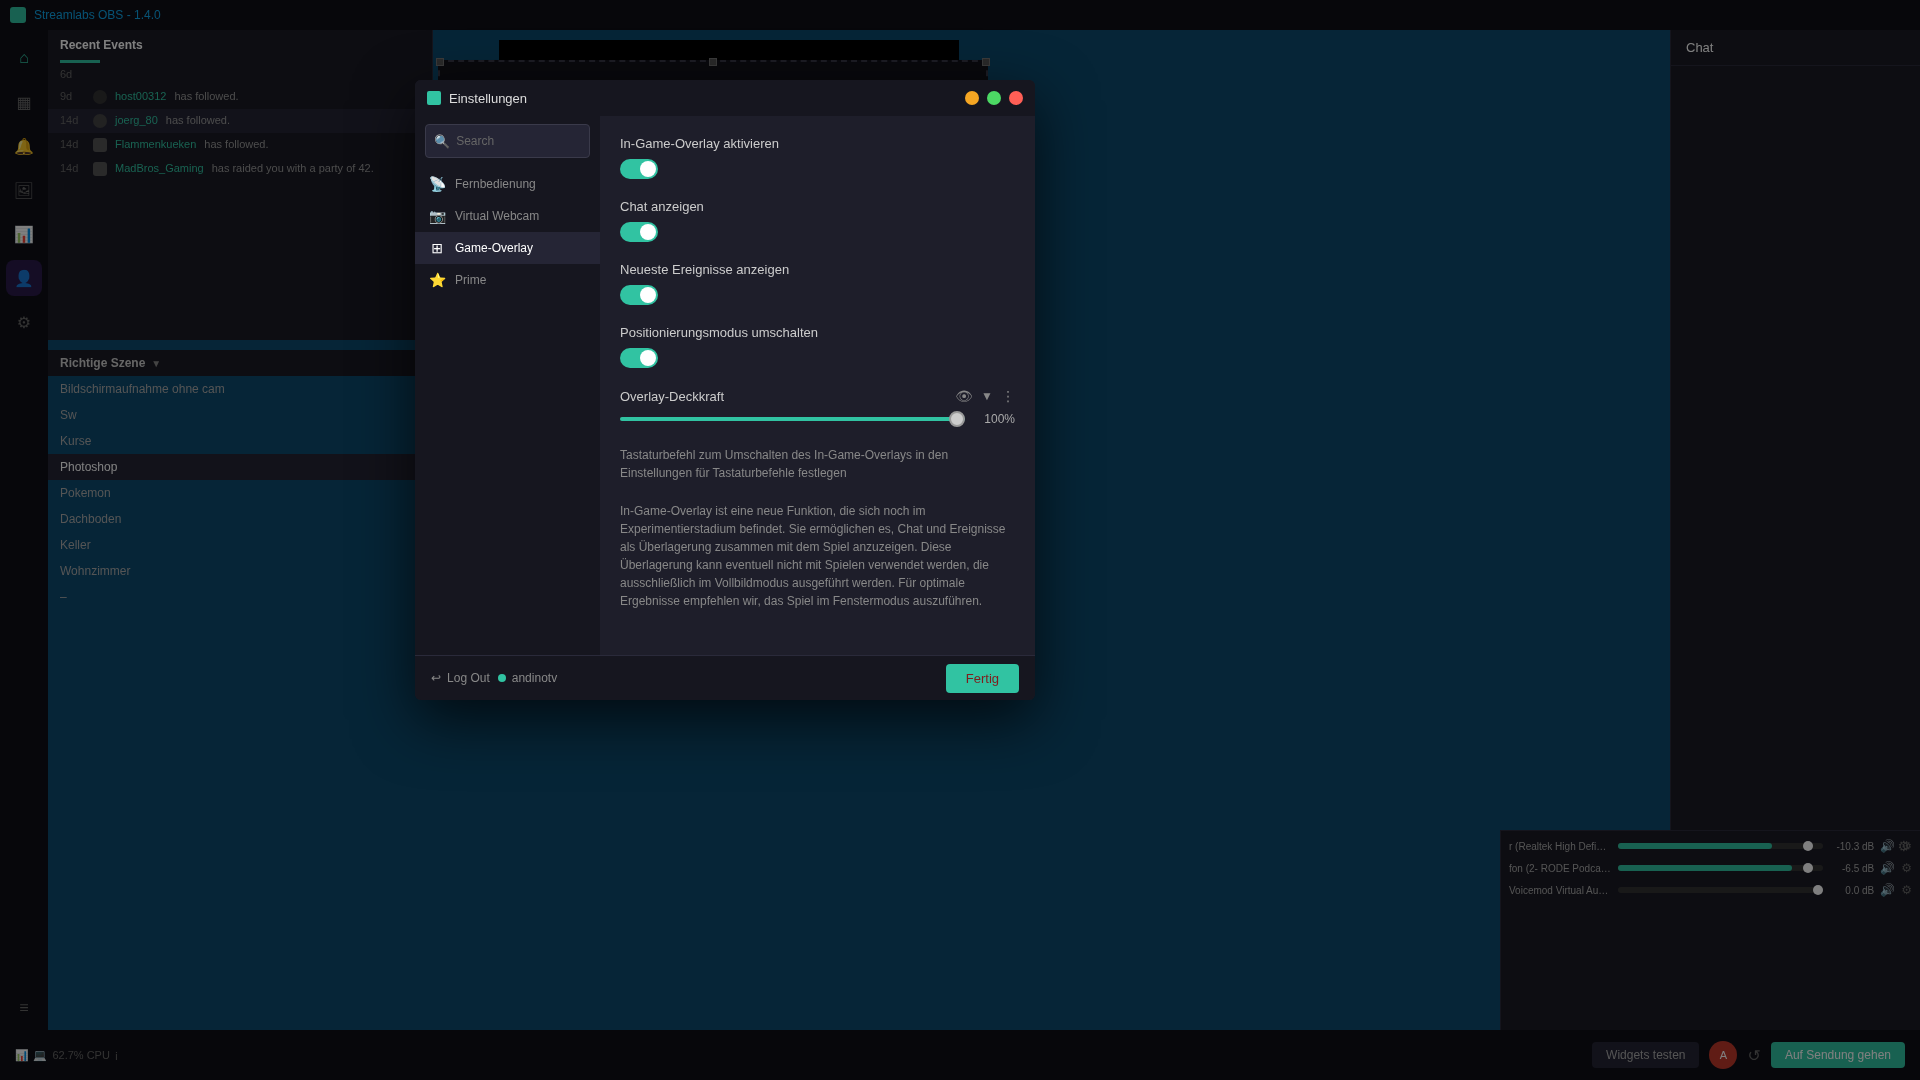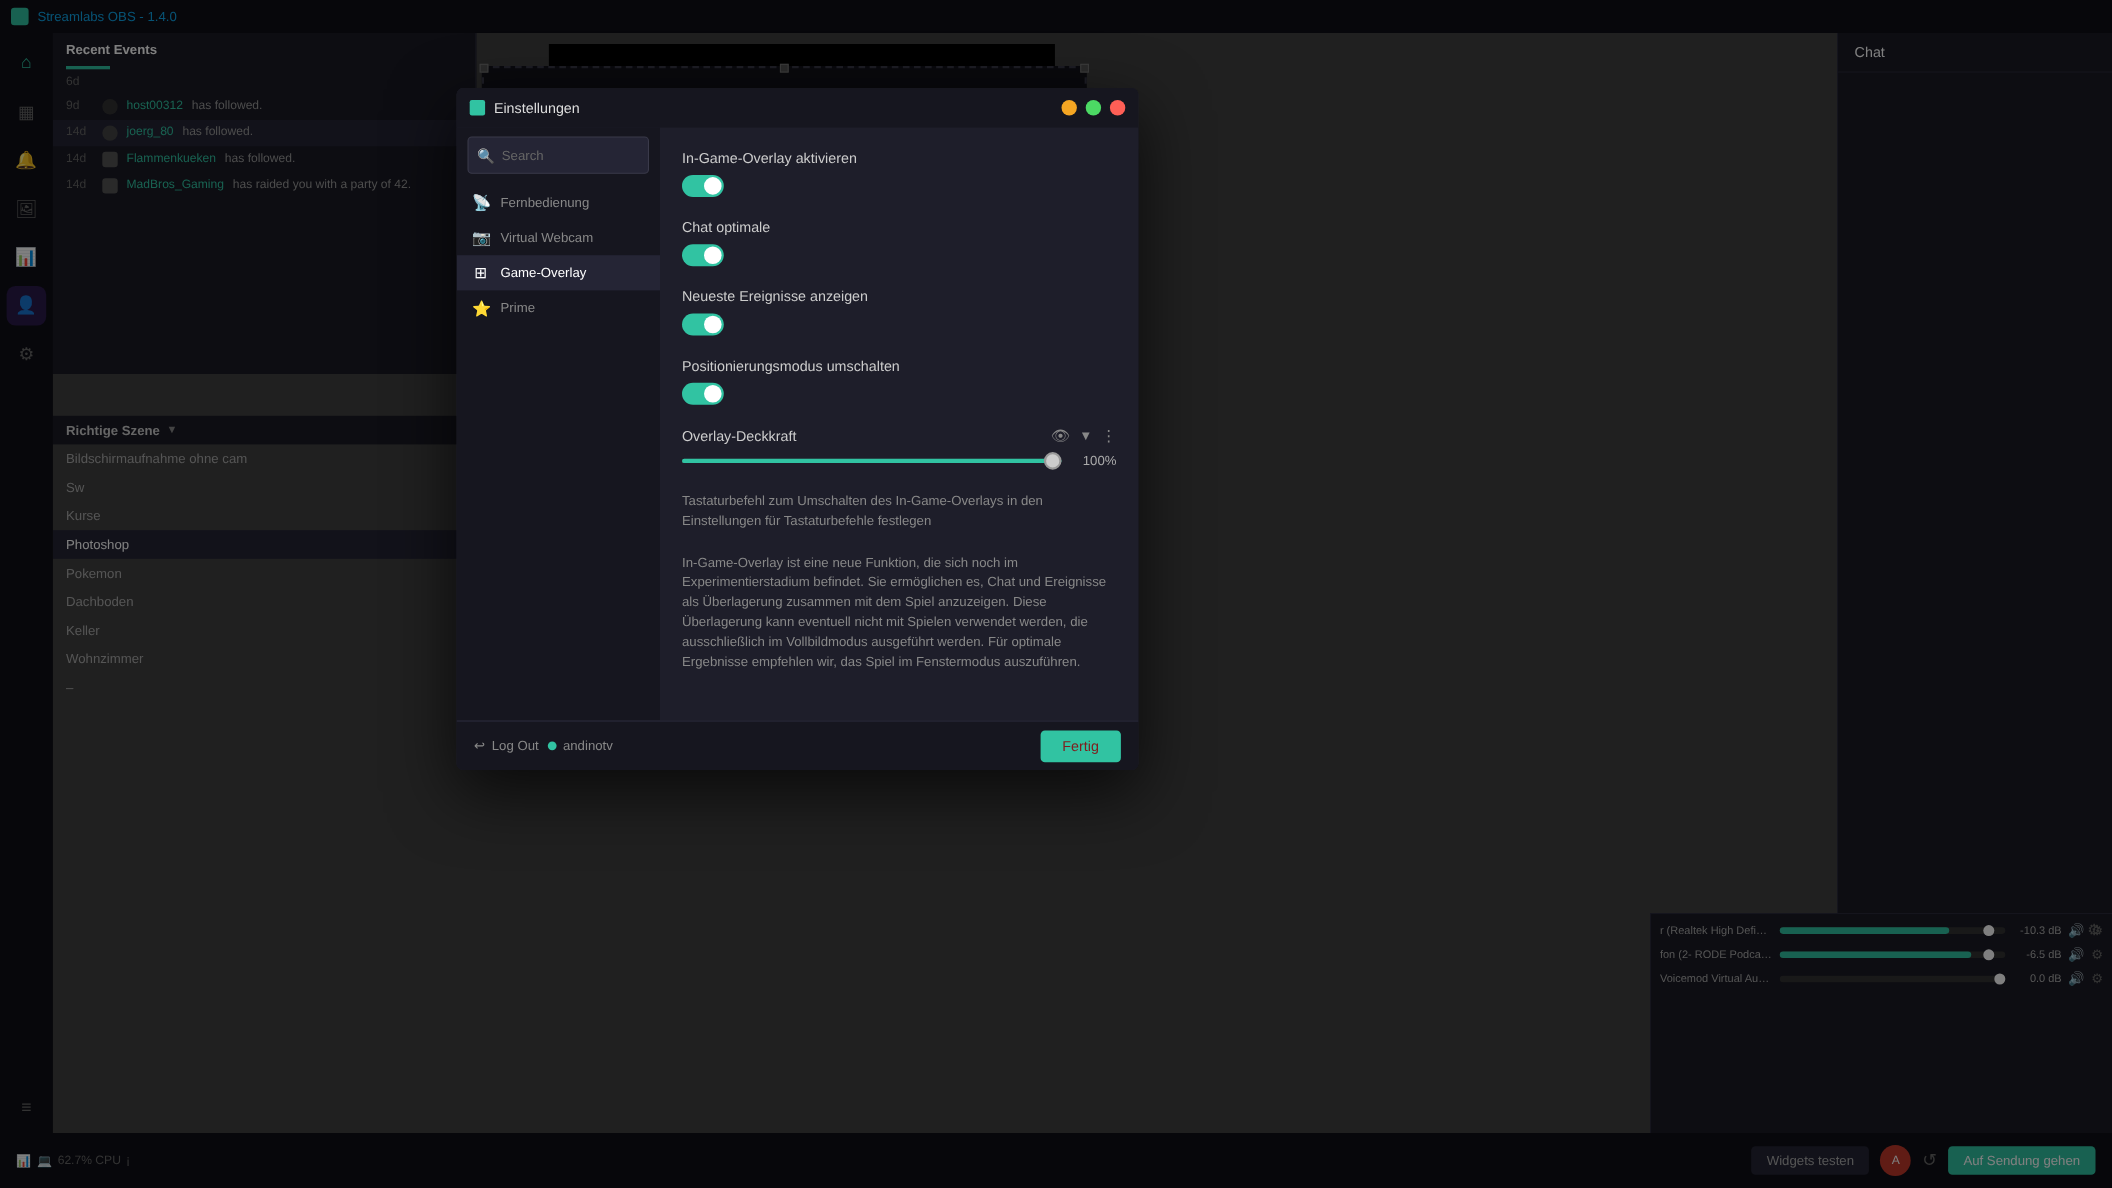--- a/index.html
+++ b/index.html
@@ -70,21 +70,21 @@
     }
     .sidebar-icon.active { color: #31c3a2; }
 
     
     .main-area {
       position: absolute;
       top: 30px;
       left: 48px;
       width: calc(100% - 48px);
       height: calc(100% - 30px);
-      background: #404040;
+      background: #0c4a6e;
     }
     .preview-black {
       position: absolute;
       top: 10px;
       left: 50%;
       transform: translateX(-50%);
       width: 460px;
       height: 150px;
       background: #000;
     }
@@ -471,21 +471,20 @@
     }
     .richtige-szene-header {
       display: flex;
       align-items: center;
       padding: 6px 12px;
       background: #1a1a24;
       color: #ccc;
       font-size: 12px;
       font-weight: 600;
       gap: 6px;
-      margin-top: 28px;
     }
     .arrow-down { color: #888; font-size: 10px; }
 
     
     .gear-icon { color: #666; font-size: 12px; cursor: pointer; }
   </style>
 </head>
 <body>
 
 <div class="app-bg"></div>
@@ -702,21 +701,21 @@
       <div class="dialog-content">
 
         <div class="setting-row">
           <div class="setting-label">In-Game-Overlay aktivieren</div>
           <div class="toggle on">
             <div class="toggle-knob"></div>
           </div>
         </div>
 
         <div class="setting-row">
-          <div class="setting-label">Chat optimale</div>
+          <div class="setting-label">Chat anzeigen</div>
           <div class="toggle on">
             <div class="toggle-knob"></div>
           </div>
         </div>
 
         <div class="setting-row">
           <div class="setting-label">Neueste Ereignisse anzeigen</div>
           <div class="toggle on">
             <div class="toggle-knob"></div>
           </div>

